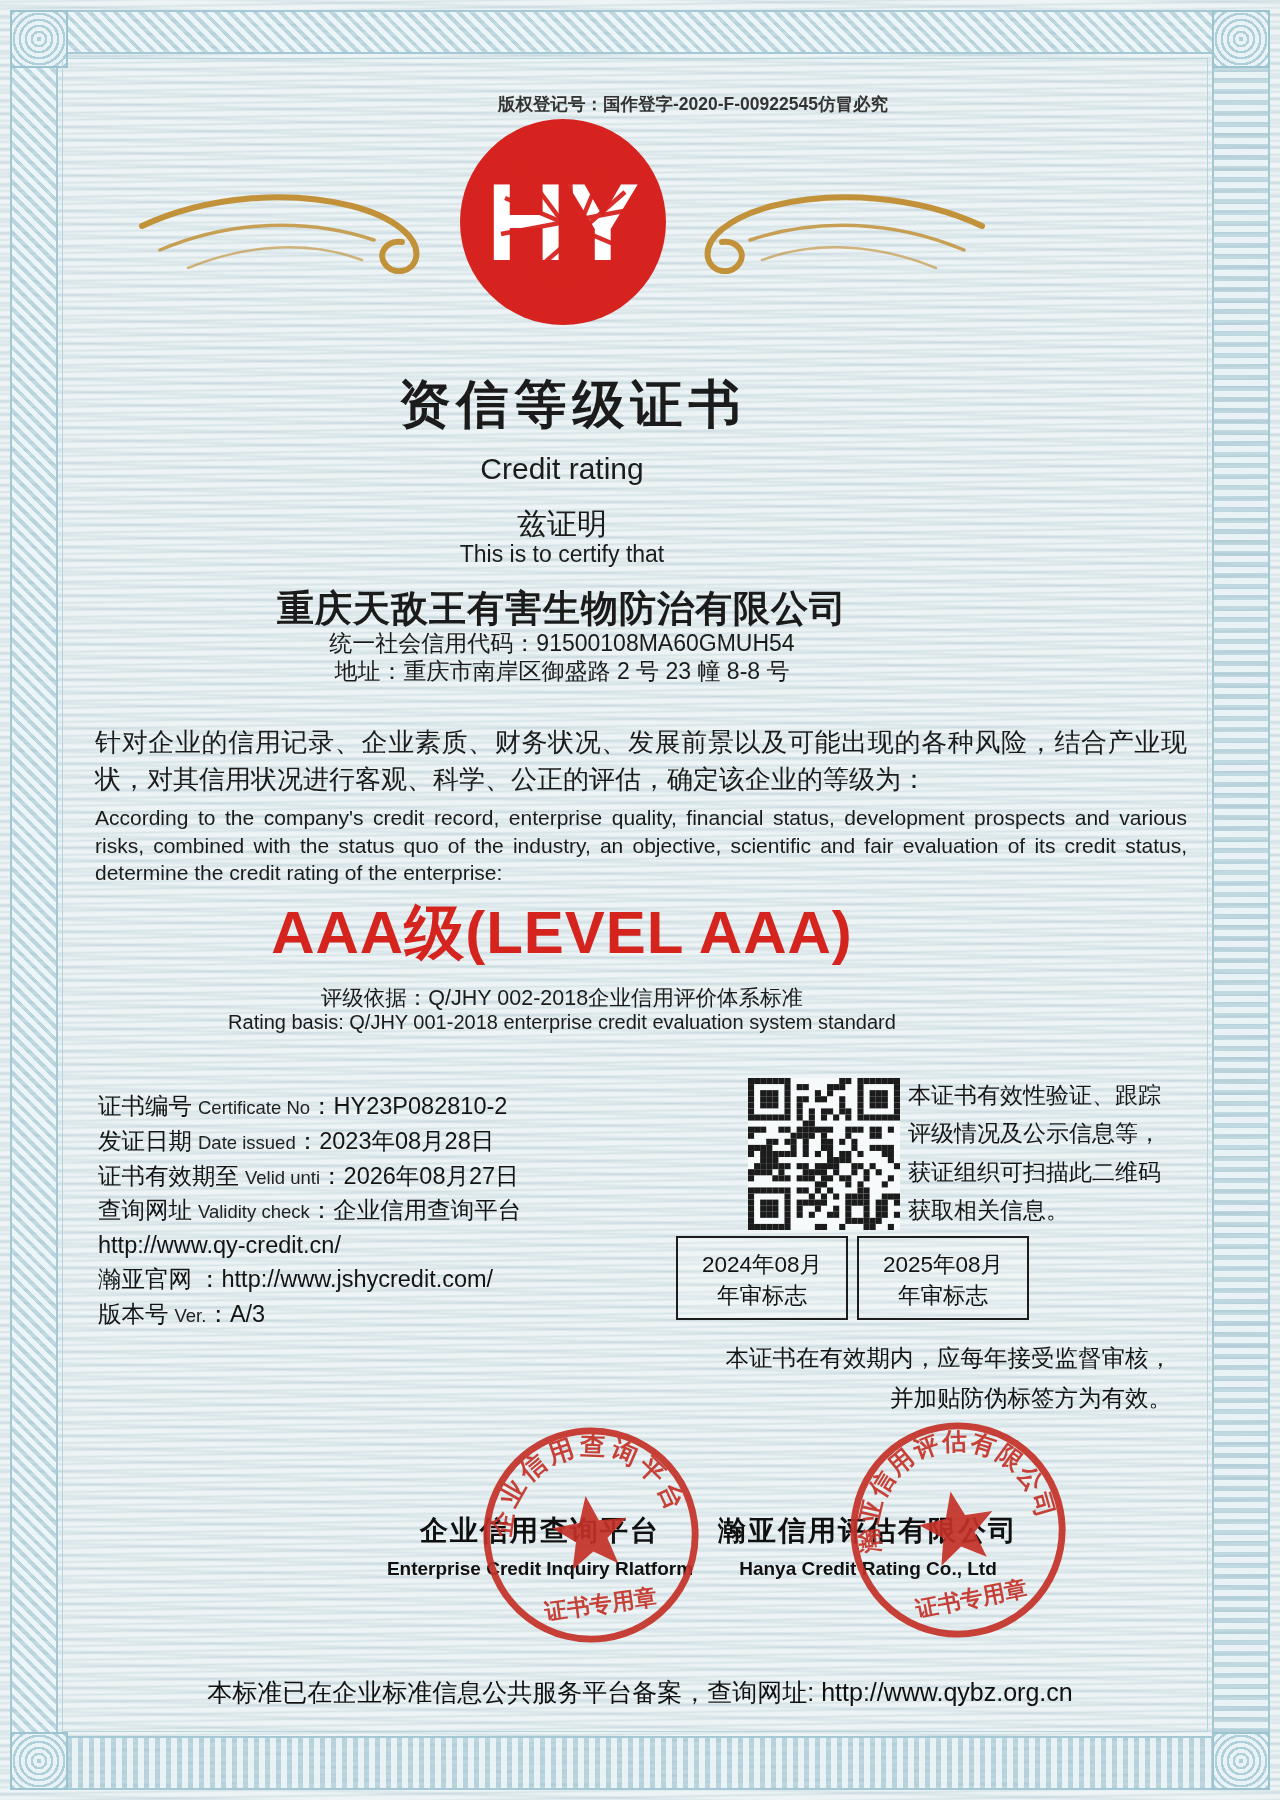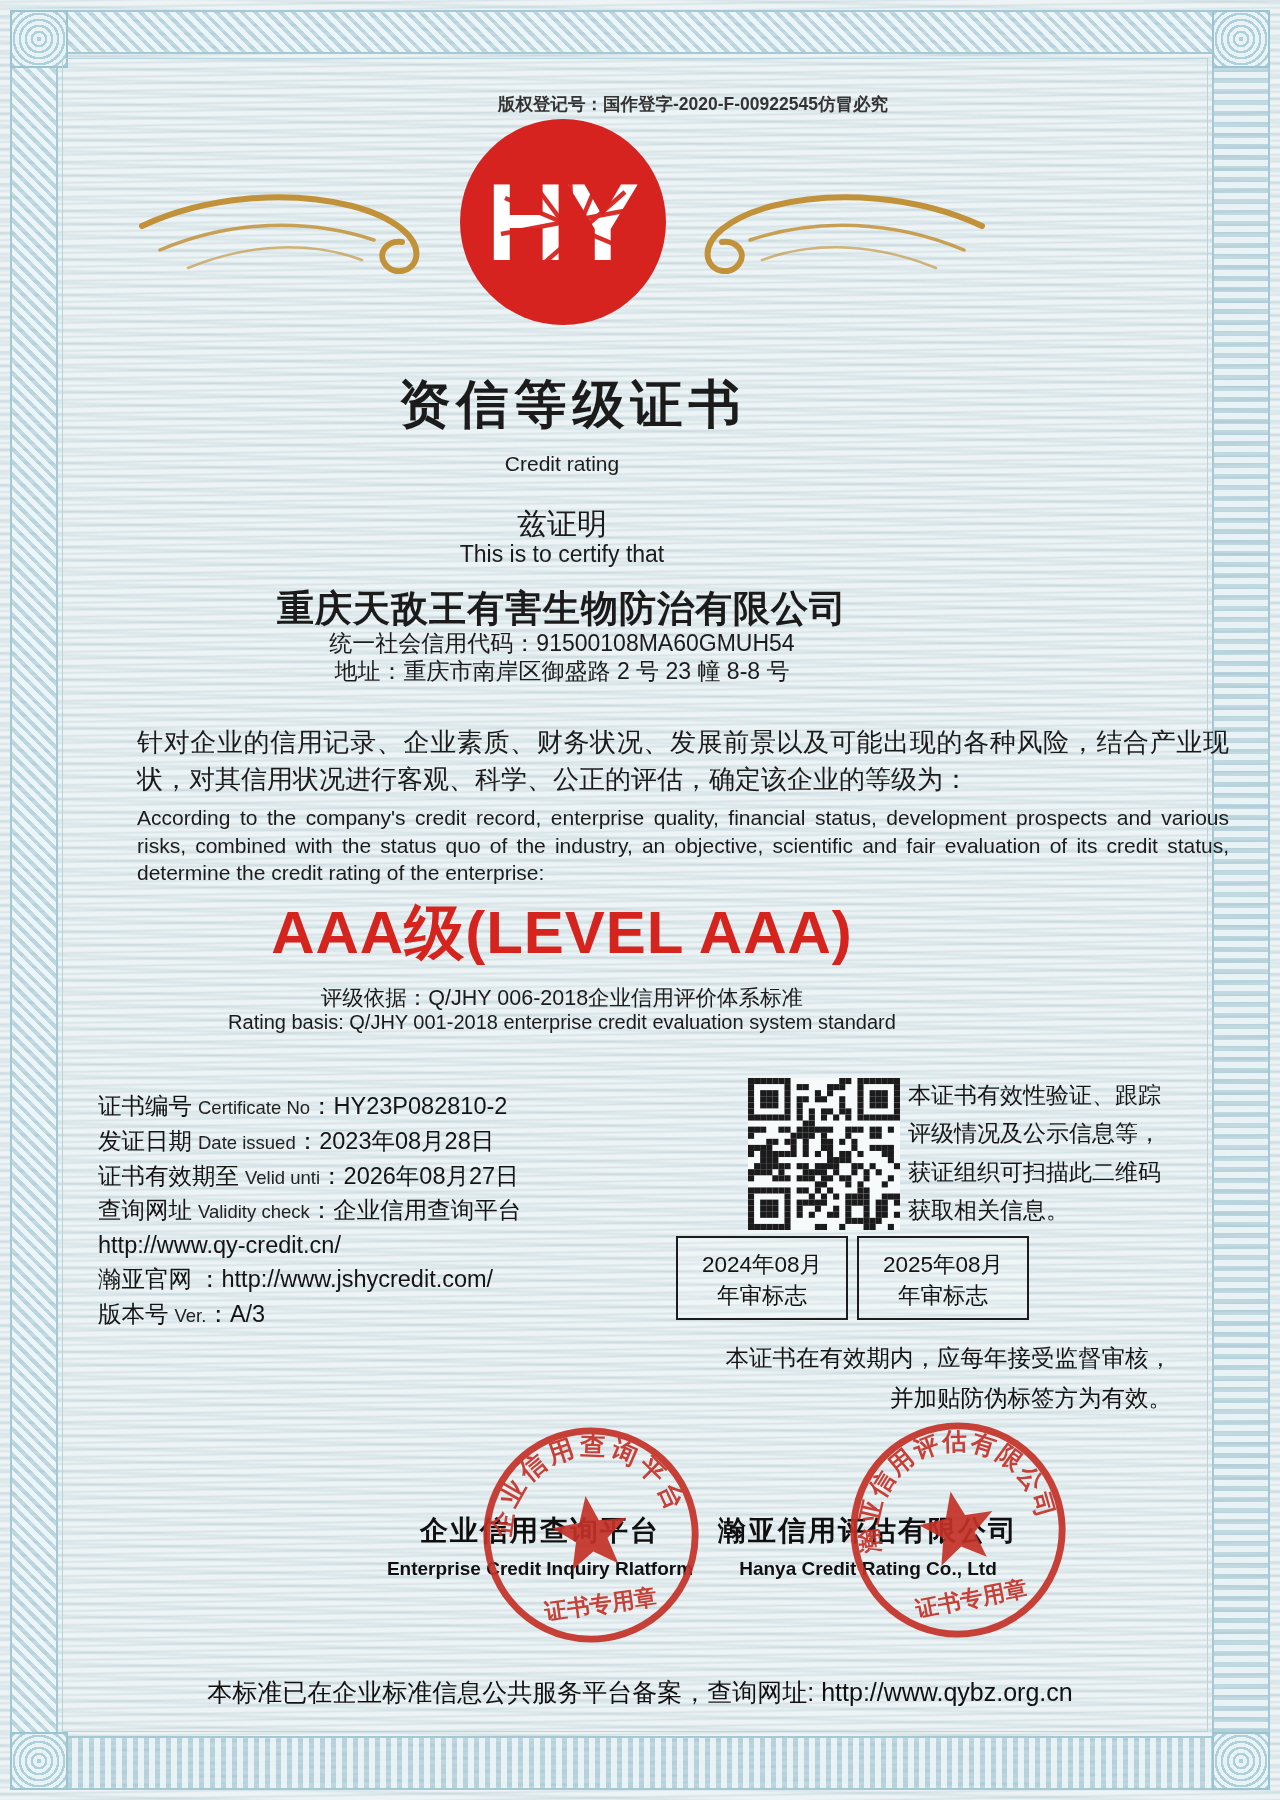--- a/index.html
+++ b/index.html
@@ -30,28 +30,28 @@
   .cc{ position:absolute; left:0; width:1124px; text-align:center; color:#1b1b1b; }
 
   .copyright{ position:absolute; left:106px; width:1174px; top:92px; text-align:center;
     font-size:17.5px; font-weight:600; color:#333; }
 
   .flourish{ position:absolute; top:176px; width:306px; height:116px; }
   .flourish.fl{ left:136px; } .flourish.fr{ left:682px; transform:scaleX(-1); }
   .logo{ position:absolute; left:457px; top:116px; width:212px; height:212px; }
 
   .title-cn{ top:370px; font-size:52px; font-weight:600; letter-spacing:6px;padding-left:21px; }
-  .title-en{ top:452px; font-size:21px; font-weight:500; }
+  .title-en{ top:452px; font-size:30px; font-weight:500; }
   .certify-cn{ top:504px; font-size:30px; }
   .certify-en{ top:541px; font-size:23px; }
   .company{ top:584px; font-size:37px; font-weight:800; letter-spacing:1px; }
   .code-line{ top:628px; font-size:23px; }
   .addr-line{ top:656px; font-size:23px; }
 
-  .para{ position:absolute; left:95px; width:1092px; top:724px; color:#1b1b1b;margin-left:42px; }
+  .para{ position:absolute; left:95px; width:1092px; top:724px; color:#1b1b1b; }
   .para-cn{ font-size:26px; line-height:37px; text-align:justify; }
   .para-en{ font-size:21px; line-height:27.5px; margin-top:6px; text-align:justify; }
 
   .rating{ top:893px; font-size:60px; font-weight:800; color:#d5231e; letter-spacing:1px; }
   .basis-cn{ top:983px; font-size:21.5px; }
   .basis-en{ top:1011px; font-size:20px; }
 
   .details{ position:absolute; left:98px; top:1090px; color:#141414; }
   .d-row{ font-size:23.5px; line-height:33.8px; white-space:nowrap; }
   .d-row .lbl-cn{ margin-right:6px;font-family:Liberation Mono, monospace; }
@@ -137,21 +137,21 @@
   <div class="cc company">重庆天敌王有害生物防治有限公司</div>
   <div class="cc code-line">统一社会信用代码：91500108MA60GMUH54</div>
   <div class="cc addr-line">地址：重庆市南岸区御盛路 2 号 23 幢 8-8 号</div>
 
   <div class="para">
     <div class="para-cn">针对企业的信用记录、企业素质、财务状况、发展前景以及可能出现的各种风险，结合产业现状，对其信用状况进行客观、科学、公正的评估，确定该企业的等级为：</div>
     <div class="para-en">According to the company's credit record, enterprise quality, financial status, development prospects and various risks, combined with the status quo of the industry, an objective, scientific and fair evaluation of its credit status, determine the credit rating of the enterprise:</div>
   </div>
 
   <div class="cc rating">AAA级(LEVEL AAA)</div>
-  <div class="cc basis-cn">评级依据：Q/JHY 006-2018企业信用评价体系标准</div>
+  <div class="cc basis-cn">评级依据：Q/JHY 002-2018企业信用评价体系标准</div>
   <div class="cc basis-en">Rating basis: Q/JHY 001-2018 enterprise credit evaluation system standard</div>
 
   <div class="details">
     <div class="d-row">
       <span class="lbl-cn">证书编号</span><span class="lbl-en">Certificate No</span><span class="val">：HY23P082810-2</span>
     </div>
     <div class="d-row">
       <span class="lbl-cn">发证日期</span><span class="lbl-en">Date issued</span><span class="val">：2023年08月28日</span>
     </div>
     <div class="d-row">

